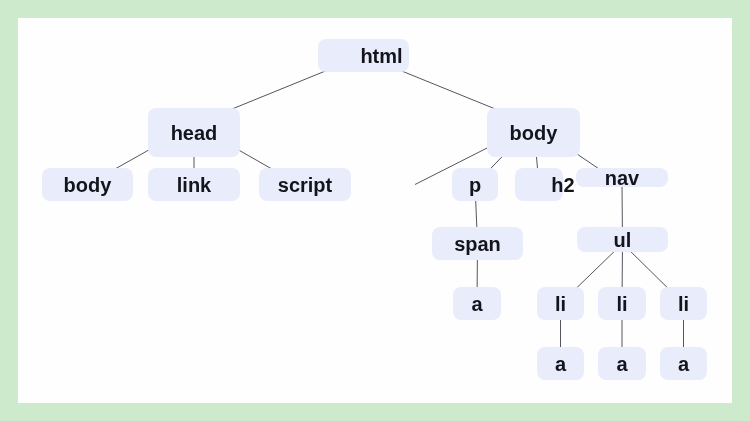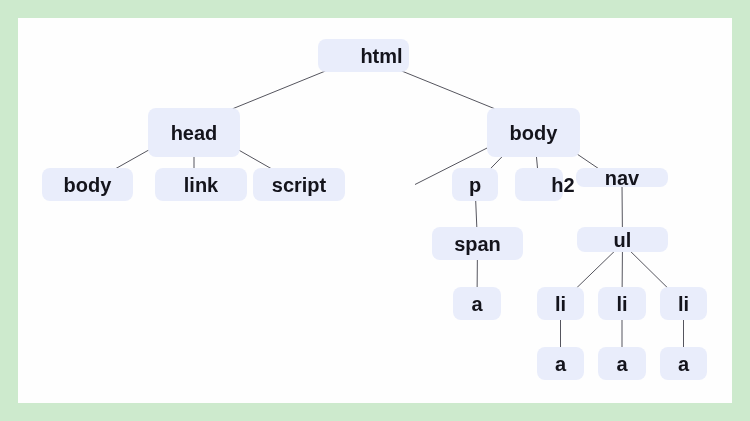--- a/index.html
+++ b/index.html
@@ -83,24 +83,24 @@
       </div>
       <div class="node" style="left: 148px; top: 108px; width: 92px; height: 49px;">
         <span>head</span>
       </div>
       <div class="node" style="left: 487px; top: 108px; width: 93px; height: 49px;">
         <span>body</span>
       </div>
       <div class="node" style="left: 42px; top: 168px; width: 91px; height: 33px;">
         <span>body</span>
       </div>
-      <div class="node" style="left: 148px; top: 168px; width: 92px; height: 33px; margin-left: 7px;">
+      <div class="node" style="left: 148px; top: 168px; width: 92px; height: 33px;">
         <span>link</span>
       </div>
-      <div class="node" style="left: 253px; top: 168px; width: 92px; height: 33px;">
+      <div class="node" style="left: 259px; top: 168px; width: 92px; height: 33px;">
         <span>script</span>
       </div>
       <div class="node" style="left: 452px; top: 168px; width: 46px; height: 33px;">
         <span>p</span>
       </div>
       <div class="node" style="left: 515px; top: 168px; width: 48px; height: 33px; padding-left: 48px;">
         <span>h2</span>
       </div>
       <div class="node" style="left: 576px; top: 168px; width: 92px; height: 19px;">
         <span>nav</span>

